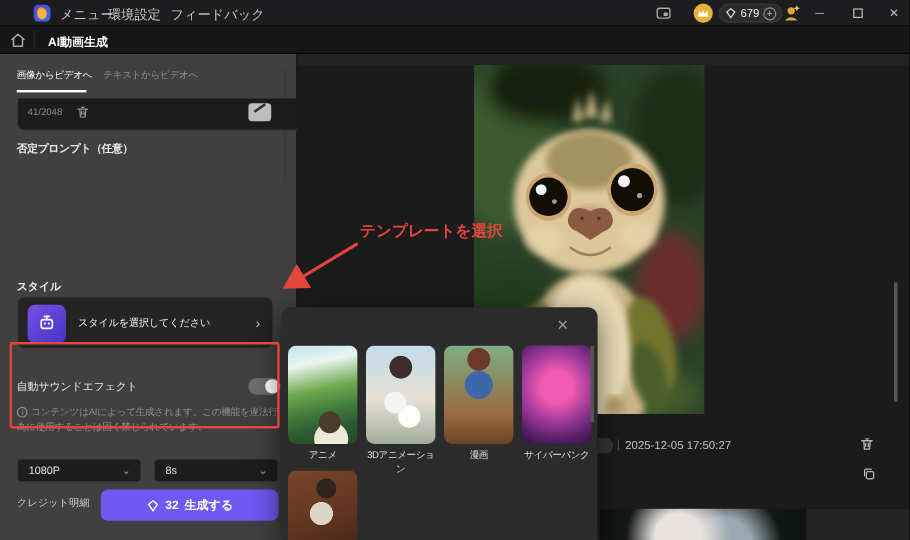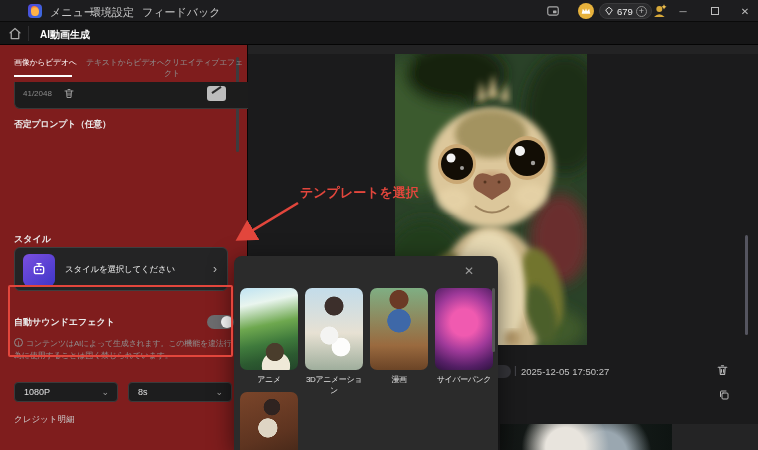--- a/index.html
+++ b/index.html
@@ -30,21 +30,21 @@
     color:#bdbdbd; font-size:10px; }
   .max-box { width:8px; height:8px; border:1px solid #bdbdbd; }
 
   
   .navbar { left:0; top:22px; width:758px; height:23px; background:#161617; border-bottom:1px solid #050505; }
   .home-btn { left:7px; top:26px; width:16px; height:15px; color:#bdbdbd; }
   .nav-sep { left:28px; top:26px; width:1px; height:15px; background:#2e2e30; }
   .nav-tab { left:40px; top:28px; color:#fff; font-weight:bold; font-size:10px; }
 
   
-  .left-panel { left:0; top:45px; width:248px; height:405px; background:#7f1d1d; border-right:1px solid #060606; }
+  .left-panel { left:0; top:45px; width:248px; height:405px; background:#404040; border-right:1px solid #060606; }
   .panel-scroll { left:236px; top:12px; width:3px; height:95px; background:#3c3c3e; border-radius:2px; }
   .tab { top:12px; font-size:8px; letter-spacing:-0.3px; color:#8f8f8f; }
   .tab.active { color:#fff; }
   .tab-underline { left:14px; top:30px; width:58px; height:2px; background:#fff; }
 
   .prompt-stub { left:14px; top:37px; width:260px; height:27px; border:1px solid #383838; border-top:none;
     border-radius:0 0 6px 6px; background:#1c1c1c; }
   .stub-counter { left:8px; top:7px; color:#8a8a8a; font-size:8px; }
   .stub-trash { left:48px; top:5px; }
   .rewrite-chip { left:192px; top:4px; width:19px; height:15px; border-radius:3px; background:#bdbdbd; }
@@ -57,21 +57,21 @@
 
   .style-label { left:14px; top:188px; color:#eaeaea; font-size:9px; font-weight:bold; }
   .style-btn { left:14px; top:202px; width:214px; height:44px; background:#242425; border:1px solid #3e3e3f;
     border-radius:6px; cursor:pointer; }
   .style-icon { left:8px; top:6px; width:32px; height:32px; border-radius:6px;
     background:linear-gradient(140deg,#7a4fe0,#3f36c8); }
   .style-icon svg { position:absolute; left:8px; top:7px; }
   .style-text { left:50px; top:16px; color:#f0f0f0; font-size:8.5px; letter-spacing:-0.2px; }
   .style-chev { left:198px; top:14px; color:#bdbdbd; font-size:12px; }
 
-  .sound-label { left:14px; top:271px; color:#eaeaea; font-size:9px; font-weight:bold; }
+  .sound-label { left:14px; top:271px; color:#eaeaea; font-size:9px; font-weight:normal; }
   .toggle { left:207px; top:270px; width:27px; height:14px; border-radius:7px; background:#6d6d6f; cursor:pointer; }
   .toggle-knob { position:absolute; right:1px; top:1px; width:12px; height:12px; border-radius:50%; background:#fff; }
 
   .disclaimer { left:14px; top:293px; width:220px; color:#8f8f8f; font-size:8px; line-height:1.55; letter-spacing:-0.2px; }
   .info-i { display:inline-block; width:9px; height:9px; border:1px solid #8f8f8f; border-radius:50%;
     text-align:center; line-height:9px; font-size:7px; margin-right:3px; }
 
   .select { top:337px; width:104px; height:20px; background:#1d1d1e; border:1px solid #3a3a3b; border-radius:4px; }
   .select .val { left:9px; top:4px; color:#e0e0e0; font-size:9px; font-weight:normal; }
   .select .chev { right:8px; top:4px; color:#9a9a9a; font-size:9px; }
@@ -183,21 +183,20 @@
     <path d="M4 11 L12 4 L20 11 M6 10 V20 H18 V10" class="icon-stroke"></path>
   </svg>
   <div class="abs nav-sep"></div>
   <span class="abs nav-tab">AI動画生成</span>
 
   <div class="abs left-panel">
     <div class="abs panel-scroll"></div>
 
     <span class="abs tab active" style="left:14px">画像からビデオへ</span>
     <span class="abs tab" style="left:86px">テキストからビデオへ</span>
-    <span class="abs tab" style="left:164px">クリエイティブエフェクト</span>
     <div class="abs tab-underline"></div>
 
     <div class="abs prompt-stub">
       <span class="abs stub-counter">41/2048</span>
       <svg class="abs stub-trash" width="12" height="13" viewBox="0 0 24 24">
         <path d="M4 7 H20 M10 4 H14 M7 7 L8 20 H16 L17 7 M10 11 V16 M14 11 V16" class="icon-stroke" style="stroke:#9a9a9a"></path>
       </svg>
       <div class="abs rewrite-chip">
           <i></i>
         </div>
@@ -232,20 +231,27 @@
       <span class="abs val">1080P</span>
       <span class="abs chev">⌄</span>
     </div>
     <div class="abs select" style="left:128px">
       <span class="abs val">8s</span>
       <span class="abs chev">⌄</span>
     </div>
 
     <span class="abs credit-detail">クレジット明細</span>
     <span class="abs credit-chev">⌄</span>
+    <div class="abs generate-btn">
+      <svg width="11" height="11" viewBox="0 0 24 24">
+        <path d="M12 3 L20 9.5 L12 21 L4 9.5 Z" fill="none" stroke="#fff" stroke-width="2.4"></path>
+      </svg>
+      <span>32</span>
+      <span>生成する</span>
+    </div>
   </div>
 
   <div class="abs content">
     <div class="abs content-topstrip"></div>
 
     <div class="abs hero">
       <svg width="192" height="291" viewBox="0 0 192 291">
         <defs>
           <filter id="b1">
               <feGaussianBlur stdDeviation="7"></feGaussianBlur>

